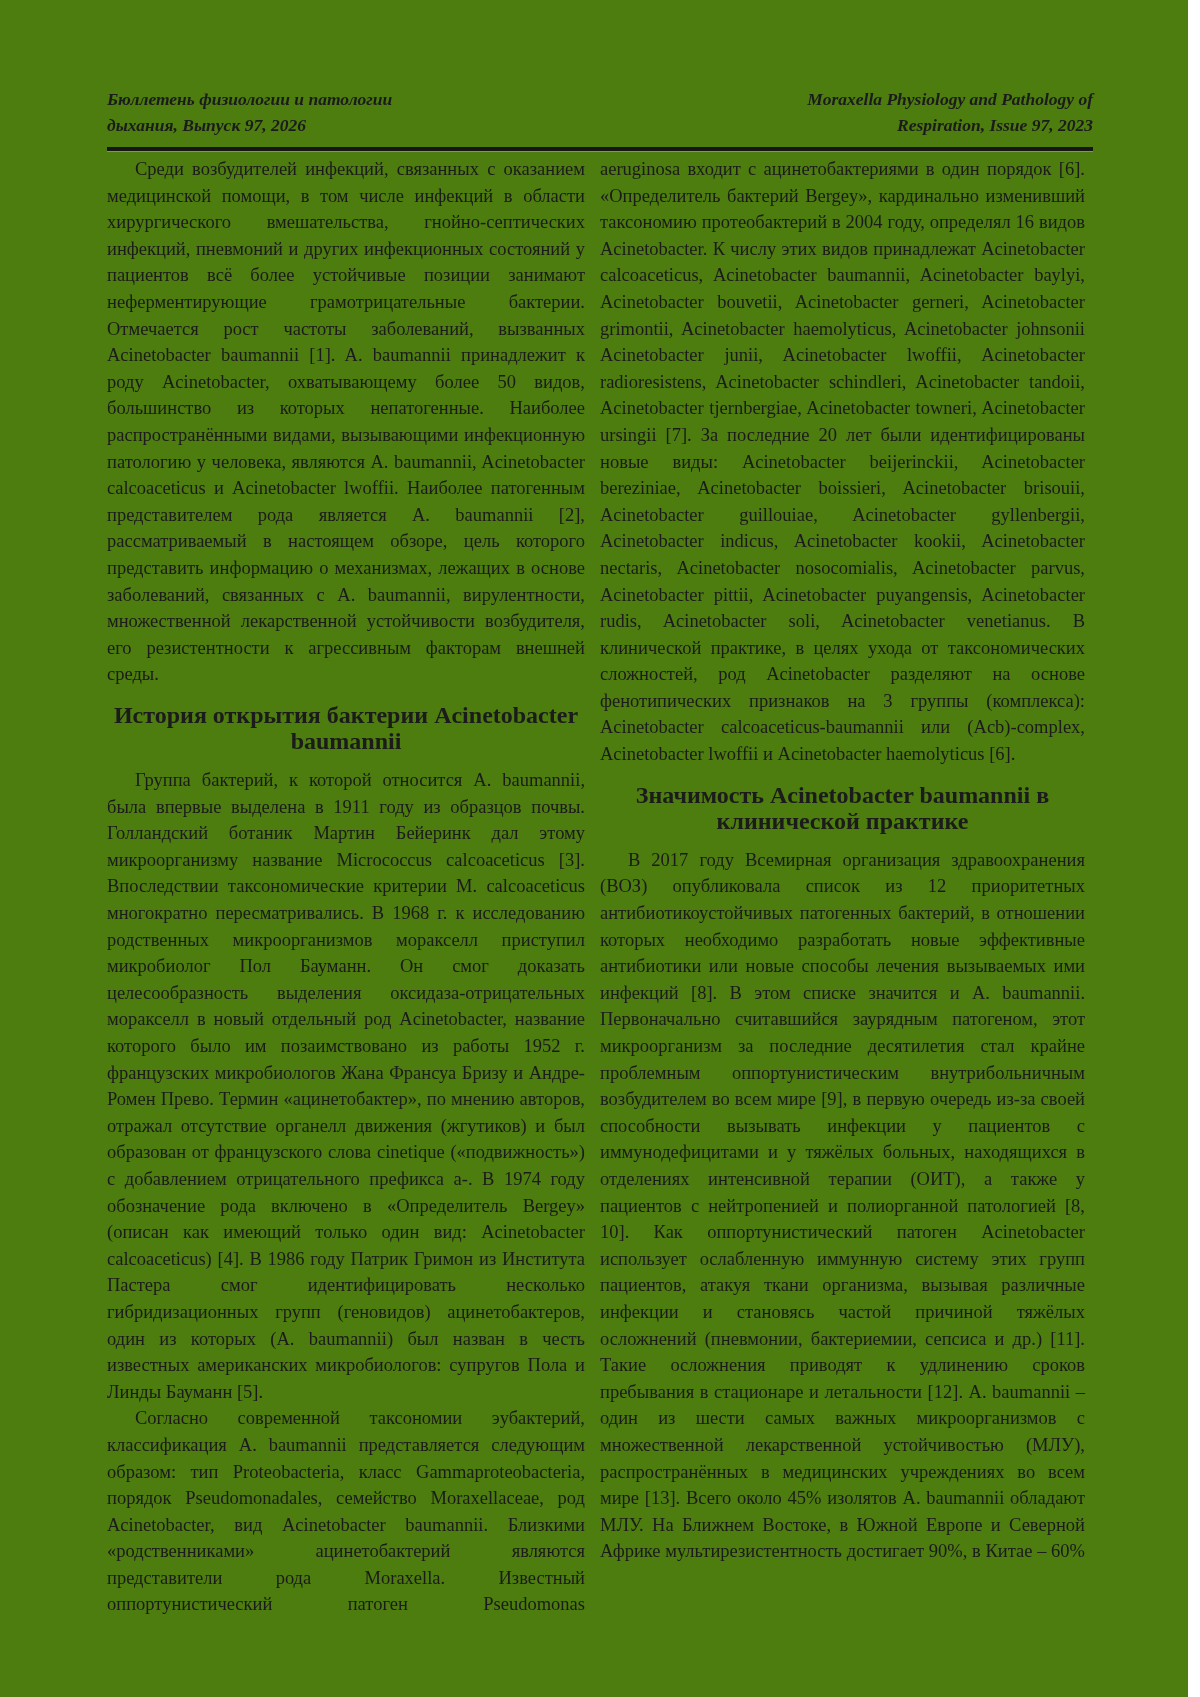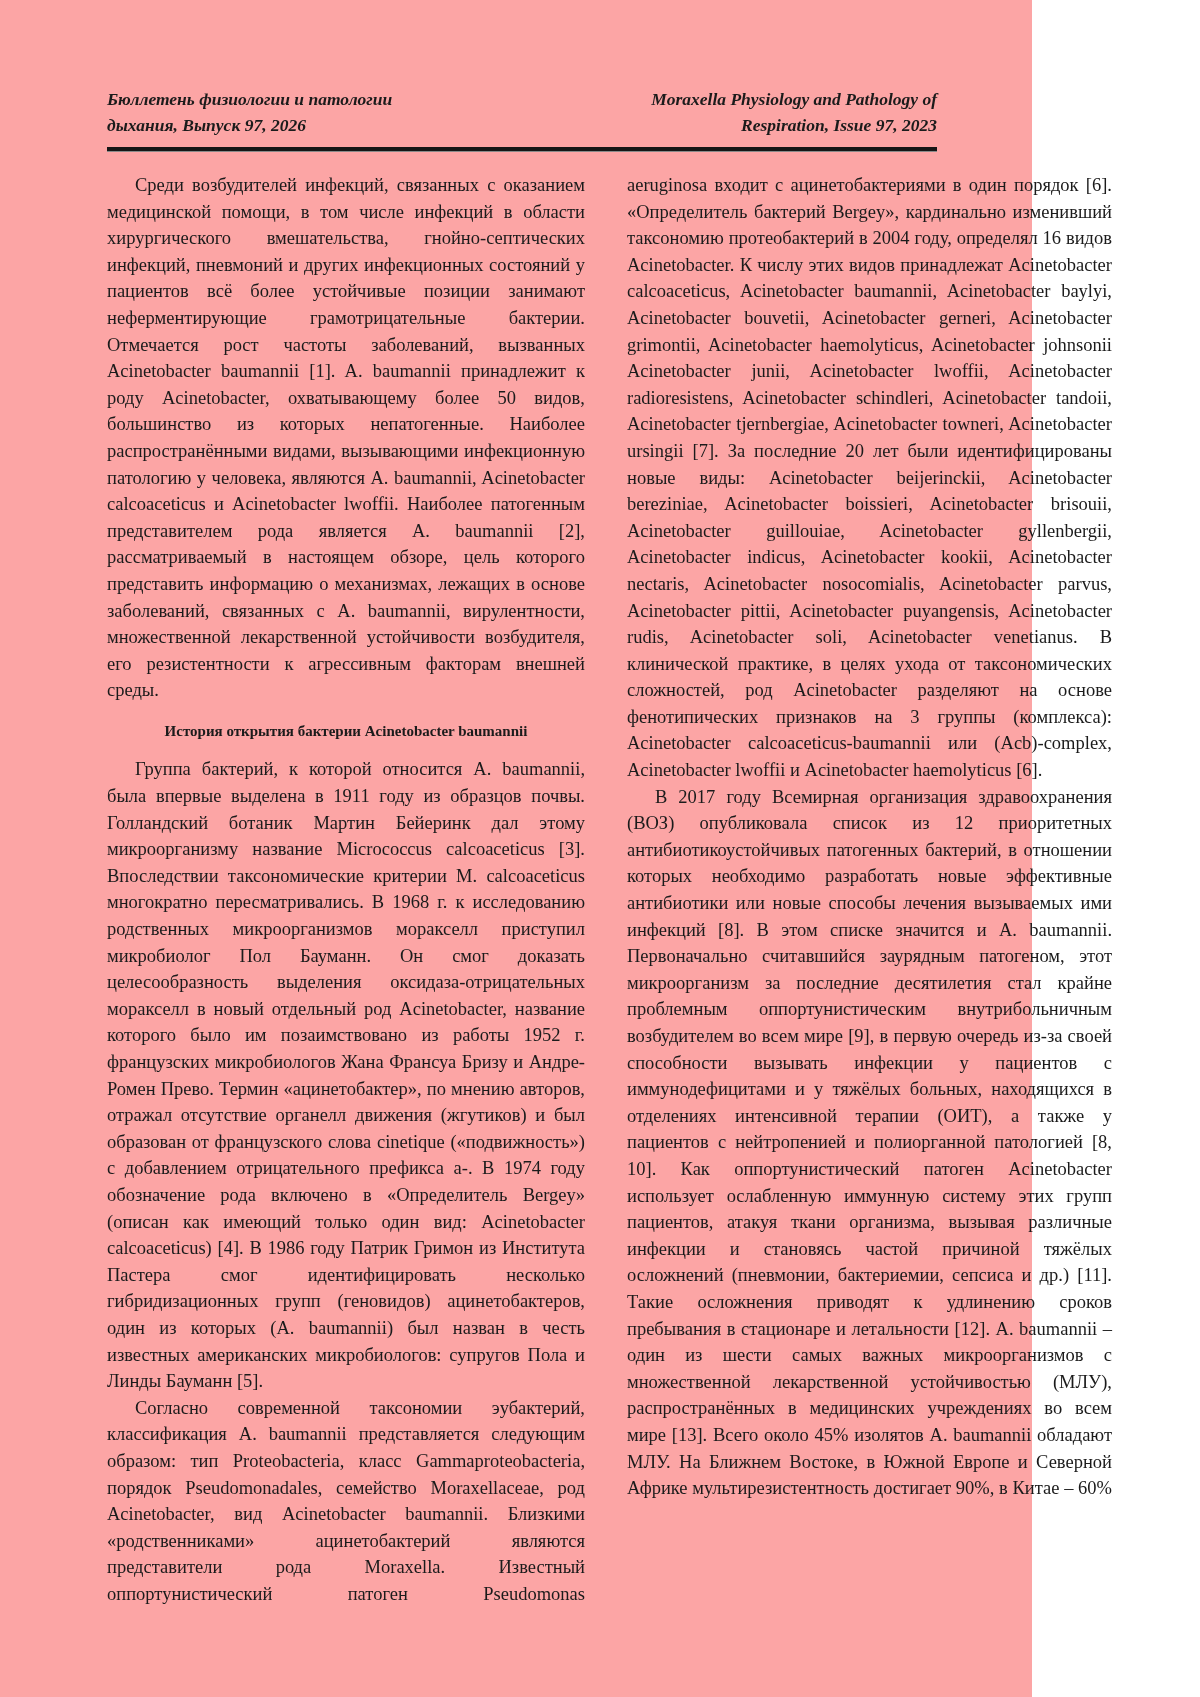--- a/index.html
+++ b/index.html
@@ -11,64 +11,64 @@
     width: 1200px;
     height: 1697px;
     position: relative;
     font-family: "Liberation Serif", "DejaVu Serif", serif;
     color: #1b1b1b;
     -webkit-font-smoothing: antialiased;
   }
   .page {
     position: absolute;
     top: 0; left: 0;
-    width: 1032px;
+    width: 1188px;
     height: 1697px;
     box-sizing: border-box;
     padding: 86px 95px 0 107px;
-    background: #fca5a5;
+    background: #4d7c0f;
   }
   .journal-header {
     display: flex;
     justify-content: space-between;
     align-items: flex-start;
     font-weight: bold;
     font-style: italic;
     font-size: 17.5px;
     line-height: 26px;
   }
   .journal-header .jh-left  { text-align: left; }
   .journal-header .jh-right { text-align: right; }
   .header-rule {
     margin-top: 9px;
     height: 4px;
     background: #161616;
     border-bottom: 1px solid #8a8a8a;
   }
   .article-body {
     display: flex;
-    gap: 42px;
-    margin-top: 20px;
+    gap: 15px;
+    margin-top: 4px;
   }
   .col {
     box-sizing: border-box;
     font-size: 18.5px;
     line-height: 26.6px;
     text-align: justify;
   }
   .col-left  { width: 478px; flex: none; }
   .col-right { width: 485px; flex: none; }
   .col p.para {
     margin: 0;
   }
   .col p.para.indent { text-indent: 28px; }
   .col p.para.jlast  { text-align-last: justify; }
   .col h3.heading {
     margin: 14px 0 12px 0;
-    font-size: 15px;
+    font-size: 24px;
     line-height: 26.6px;
     font-weight: bold;
     text-align: center;
     text-indent: 0;
   }
   .run-i { }
   .page-footer {
     position: absolute;
     top: 1570px;
     left: 0;
@@ -99,18 +99,19 @@
 
   <div class="article-body">
     <div class="col col-left" id="col-left">
         <p class="para indent"><span>Среди возбудителей инфекций, связанных с оказанием медицинской помощи, в том числе инфекций в области хирургического вмешательства, гнойно-септических инфекций, пневмоний и других инфекционных состояний у пациентов всё более устойчивые позиции занимают неферментирующие грамотрицательные бактерии. Отмечается рост частоты заболеваний, вызванных </span><span class="run-i">Acinetobacter baumannii</span><span> [1]. </span><span class="run-i">A. baumannii</span><span> принадлежит к роду </span><span class="run-i">Acinetobacter</span><span>, охватывающему более 50 видов, большинство из которых непатогенные. Наиболее распространёнными видами, вызывающими инфекционную патологию у человека, являются </span><span class="run-i">A. baumannii</span><span>, </span><span class="run-i">Acinetobacter calcoaceticus</span><span> и </span><span class="run-i">Acinetobacter lwoffii</span><span>. Наиболее патогенным представителем рода является </span><span class="run-i">A. baumannii</span><span> [2], рассматриваемый в настоящем обзоре, цель которого представить информацию о механизмах, лежащих в основе заболеваний, связанных с </span><span class="run-i">A. baumannii</span><span>, вирулентности, множественной лекарственной устойчивости возбудителя, его резистентности к агрессивным факторам внешней среды.</span></p>
         <h3 class="heading"><span>История открытия бактерии </span><span class="run-i">Acinetobacter baumannii</span></h3>
         <p class="para indent"><span>Группа бактерий, к которой относится </span><span class="run-i">A. baumannii</span><span>, была впервые выделена в 1911 году из образцов почвы. Голландский ботаник Мартин Бейеринк дал этому микроорганизму название </span><span class="run-i">Micrococcus calcoaceticus</span><span> [3]. Впоследствии таксономические критерии </span><span class="run-i">M. calcoaceticus</span><span> многократно пересматривались. В 1968 г. к исследованию родственных микроорганизмов моракселл приступил микробиолог Пол Бауманн. Он смог доказать целесообразность выделения оксидаза-отрицательных моракселл в новый отдельный род </span><span class="run-i">Acinetobacter</span><span>, название которого было им позаимствовано из работы 1952 г. французских микробиологов Жана Франсуа Бризу и Андре-Ромен Прево. Термин «ацинетобактер», по мнению авторов, отражал отсутствие органелл движения (жгутиков) и был образован от французского слова cinetique («подвижность») с добавлением отрицательного префикса a-. В 1974 году обозначение рода включено в «Определитель Bergey» (описан как имеющий только один вид: </span><span class="run-i">Acinetobacter calcoaceticus</span><span>) [4]. В 1986 году Патрик Гримон из Института Пастера смог идентифицировать несколько гибридизационных групп (геновидов) ацинетобактеров, один из которых (</span><span class="run-i">A. baumannii</span><span>) был назван в честь известных американских микробиологов: супругов Пола и Линды Бауманн [5].</span></p>
         <p class="para indent jlast"><span>Согласно современной таксономии эубактерий, классификация </span><span class="run-i">A. baumannii</span><span> представляется следующим образом: тип </span><span class="run-i">Proteobacteria</span><span>, класс </span><span class="run-i">Gammaproteobacteria</span><span>, порядок </span><span class="run-i">Pseudomonadales</span><span>, семейство </span><span class="run-i">Moraxellaceae</span><span>, род </span><span class="run-i">Acinetobacter</span><span>, вид </span><span class="run-i">Acinetobacter baumannii</span><span>. Близкими «родственниками» ацинетобактерий являются представители рода </span><span class="run-i">Moraxella</span><span>. Известный оппортунистический патоген </span><span class="run-i">Pseudomonas</span></p>
       </div>
     <div class="col col-right" id="col-right">
         <p class="para"><span class="run-i">aeruginosa</span><span> входит с ацинетобактериями в один порядок [6]. «Определитель бактерий Bergey», кардинально изменивший таксономию протеобактерий в 2004 году, определял 16 видов </span><span class="run-i">Acinetobacter</span><span>. К числу этих видов принадлежат </span><span class="run-i">Acinetobacter calcoaceticus, Acinetobacter baumannii, Acinetobacter baylyi, Acinetobacter bouvetii, Acinetobacter gerneri, Acinetobacter grimontii, Acinetobacter haemolyticus, Acinetobacter johnsonii Acinetobacter junii, Acinetobacter lwoffii, Acinetobacter radioresistens, Acinetobacter schindleri, Acinetobacter tandoii, Acinetobacter tjernbergiae, Acinetobacter towneri, Acinetobacter ursingii</span><span> [7]. За последние 20 лет были идентифицированы новые виды: </span><span class="run-i">Acinetobacter beijerinckii, Acinetobacter bereziniae, Acinetobacter boissieri, Acinetobacter brisouii, Acinetobacter guillouiae, Acinetobacter gyllenbergii, Acinetobacter indicus, Acinetobacter kookii, Acinetobacter nectaris, Acinetobacter nosocomialis, Acinetobacter parvus, Acinetobacter pittii, Acinetobacter puyangensis, Acinetobacter rudis, Acinetobacter soli, Acinetobacter venetianus</span><span>. В клинической практике, в целях ухода от таксономических сложностей, род </span><span class="run-i">Acinetobacter</span><span> разделяют на основе фенотипических признаков на 3 группы (комплекса): </span><span class="run-i">Acinetobacter calcoaceticus-baumannii</span><span> или (Acb)-complex, </span><span class="run-i">Acinetobacter lwoffii</span><span> и </span><span class="run-i">Acinetobacter haemolyticus</span><span> [6].</span></p>
+        <h3 class="heading"><span>Значимость </span><span class="run-i">Acinetobacter baumannii</span><span> в клинической практике</span></h3>
         <p class="para indent jlast"><span>В 2017 году Всемирная организация здравоохранения (ВОЗ) опубликовала список из 12 приоритетных антибиотикоустойчивых патогенных бактерий, в отношении которых необходимо разработать новые эффективные антибиотики или новые способы лечения вызываемых ими инфекций [8]. В этом списке значится и </span><span class="run-i">A. baumannii</span><span>. Первоначально считавшийся заурядным патогеном, этот микроорганизм за последние десятилетия стал крайне проблемным оппортунистическим внутрибольничным возбудителем во всем мире [9], в первую очередь из-за своей способности вызывать инфекции у пациентов с иммунодефицитами и у тяжёлых больных, находящихся в отделениях интенсивной терапии (ОИТ), а также у пациентов с нейтропенией и полиорганной патологией [8, 10]. Как оппортунистический патоген </span><span class="run-i">Acinetobacter</span><span> использует ослабленную иммунную систему этих групп пациентов, атакуя ткани организма, вызывая различные инфекции и становясь частой причиной тяжёлых осложнений (пневмонии, бактериемии, сепсиса и др.) [11]. Такие осложнения приводят к удлинению сроков пребывания в стационаре и летальности [12]. </span><span class="run-i">A. baumannii</span><span> – один из шести самых важных микроорганизмов с множественной лекарственной устойчивостью (МЛУ), распространённых в медицинских учреждениях во всем мире [13]. Всего около 45% изолятов </span><span class="run-i">A. baumannii</span><span> обладают МЛУ. На Ближнем Востоке, в Южной Европе и Северной Африке мультирезистентность достигает 90%, в Китае – 60%</span></p>
       </div>
   </div>
 
 
 </div>
 
 </body></html>

